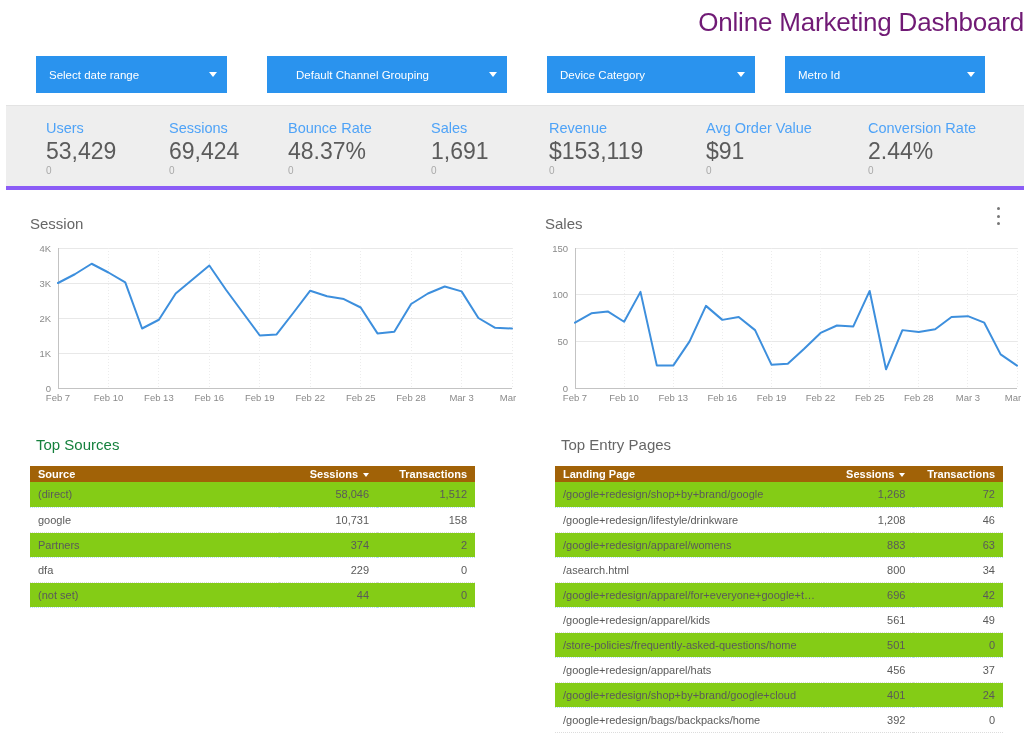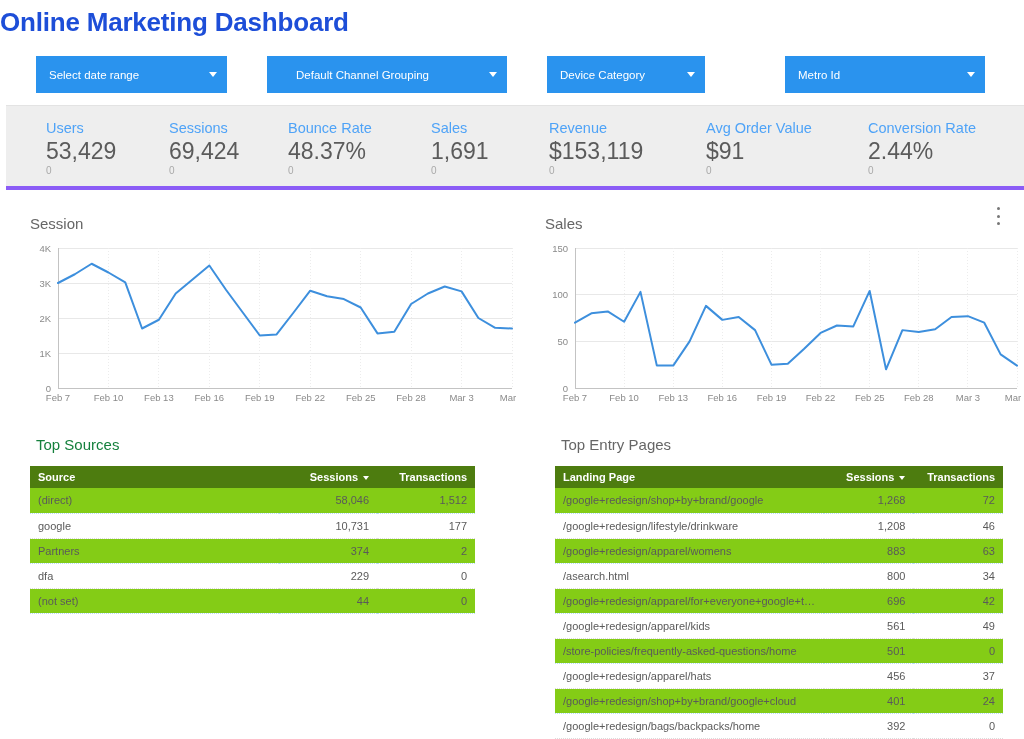--- a/index.html
+++ b/index.html
@@ -7,24 +7,24 @@
   body {
     width: 1024px; height: 739px;
     background: #ffffff;
     font-family: "Liberation Sans", sans-serif;
     overflow: hidden;
     position: relative;
   }
 
   
   .dash-title {
-    text-align: left;
+    text-align: right;
     font-size: 26px;
-    font-weight: bold;
-    color: #1d4ed8;
+    font-weight: normal;
+    color: #701a75;
     padding-top: 7px;
     letter-spacing: -0.2px;
   }
 
   
   .filter-bar {
     position: absolute;
     top: 56px; left: 0; width: 1024px; height: 37px;
   }
   .filter-chip {
@@ -44,21 +44,21 @@
   .caret {
     width: 0; height: 0;
     border-left: 4px solid transparent;
     border-right: 4px solid transparent;
     border-top: 5px solid #ffffff;
     margin-left: 10px;
     flex: 0 0 auto;
   }
   #chip-0 { left: 36px;  width: 191px; }
   #chip-1 { left: 267px; width: 240px; padding-left: 29px; }
-  #chip-2 { left: 547px; width: 158px; }
+  #chip-2 { left: 547px; width: 208px; }
   #chip-3 { left: 785px; width: 200px; }
 
   
   .kpi-band {
     position: absolute;
     top: 105px; left: 6px; width: 1018px; height: 85px;
     background: #eeeeee;
     border-top: 1px solid #e3e3e3;
     border-bottom: 4px solid #8b5cf6;
   }
@@ -123,25 +123,25 @@
   .dtable {
     position: absolute;
     border-collapse: collapse;
     font-size: 11px;
     table-layout: fixed;
   }
   #sources-table { top: 466px; left: 30px; width: 445px; }
   #pages-table   { top: 466px; left: 555px; width: 448px; }
 
   .dtable th {
-    background: #4d7c0f;
+    background: #a16207;
     color: #ffffff;
     font-size: 11px;
     font-weight: bold;
-    height: 22px;
+    height: 16px;
     padding: 0 8px;
     text-align: left;
     white-space: nowrap;
   }
   .dtable th.num { text-align: right; }
   .dtable td {
     height: 25px;
     padding: 0 8px;
     color: #5a5a5a;
     white-space: nowrap;
@@ -320,21 +320,21 @@
     </thead>
   <tbody>
       <tr class="alt">
         <td>(direct)</td>
         <td class="num">58,046</td>
         <td class="num">1,512</td>
       </tr>
       <tr>
         <td>google</td>
         <td class="num">10,731</td>
-        <td class="num">177</td>
+        <td class="num">158</td>
       </tr>
       <tr class="alt">
         <td>Partners</td>
         <td class="num">374</td>
         <td class="num">2</td>
       </tr>
       <tr>
         <td>dfa</td>
         <td class="num">229</td>
         <td class="num">0</td>

